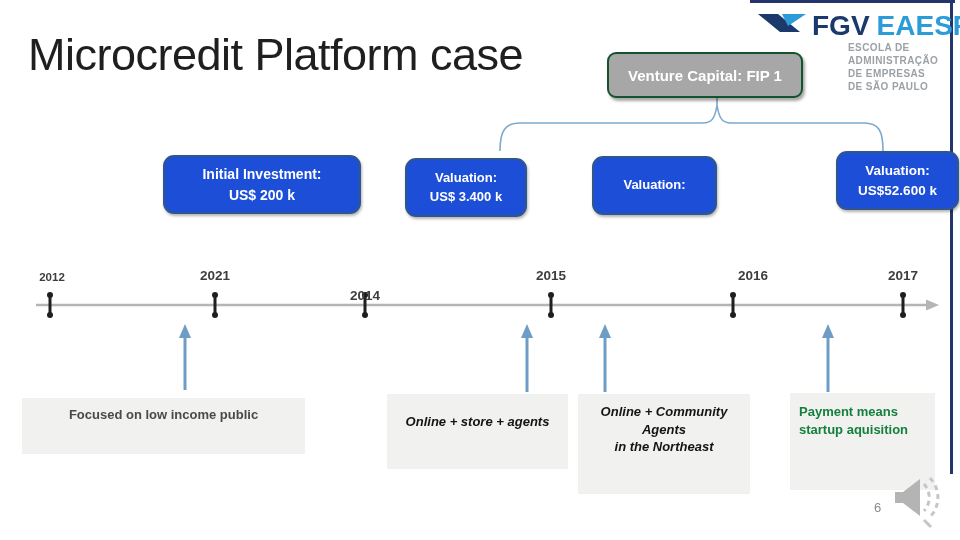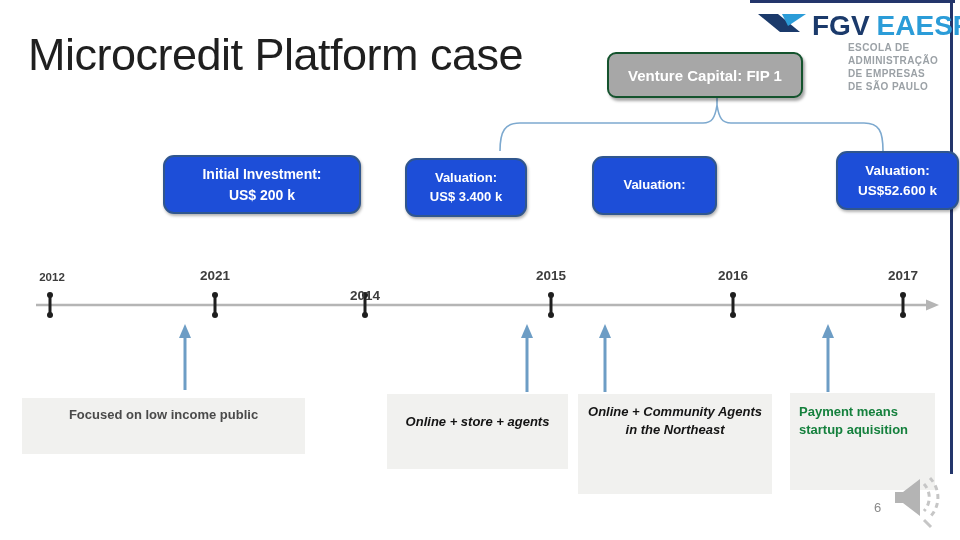--- a/index.html
+++ b/index.html
@@ -40,29 +40,29 @@
   .vbox1{left:163px;top:155px;width:194px;height:55px;font-size:14px;}
   .vbox2{left:405px;top:158px;width:118px;height:55px;font-size:13px;}
   .vbox3{left:592px;top:156px;width:121px;height:55px;font-size:13px;}
   .vbox4{left:836px;top:151px;width:119px;height:55px;font-size:13.5px;}
   
   .year{font-weight:bold;color:#3d3d3d;text-align:center;width:50px;font-size:13.5px;}
   .y2012{left:27px;top:271px;font-size:11.5px;}
   .y2013{left:190px;top:268px;}
   .y2014{left:340px;top:288px;}
   .y2015{left:526px;top:268px;}
-  .y2016{left:708px;top:268px;}
+  .y2016{left:728px;top:268px;}
   .y2017{left:878px;top:268px;}
   
   .mbox{background:#f1f1ef;font-size:13px;font-weight:bold;line-height:1.35;}
   .mbox .l1i, .mbox .l2i{font-style:italic;color:#141414;}
   .mbox .l2p{color:#4a4a4a;}
   .m1{left:22px;top:398px;width:283px;height:48px;text-align:center;padding-top:8px;}
   .m2{left:387px;top:394px;width:181px;height:56px;text-align:center;padding-top:19px;}
-  .m3{left:578px;top:394px;width:194px;height:91px;text-align:center;padding-top:9px;}
+  .m3{left:578px;top:394px;width:172px;height:91px;text-align:center;padding-top:9px;}
   .m4{left:790px;top:393px;width:145px;height:97px;text-align:left;
       padding:10px 0 0 9px;color:#4a4a4a;box-sizing:border-box;}
   .m4 div{color:#15803d;}
   .page-number{left:874px;top:500px;font-size:13px;color:#8a8a8a;}
   .deco{left:0;top:0;pointer-events:none;}
   .speaker{left:888px;top:470px;cursor:pointer;}
 </style>
 </head>
 <body>
 

